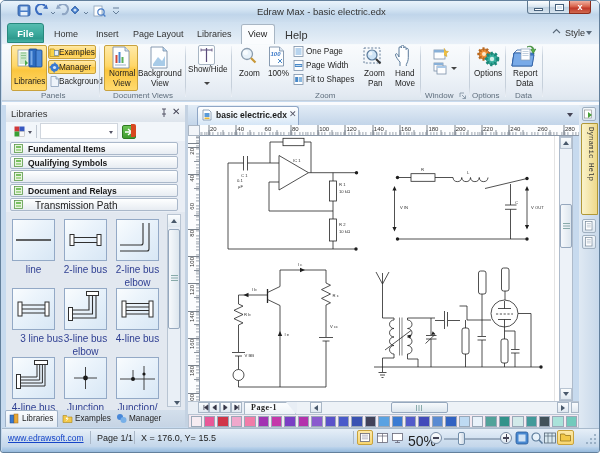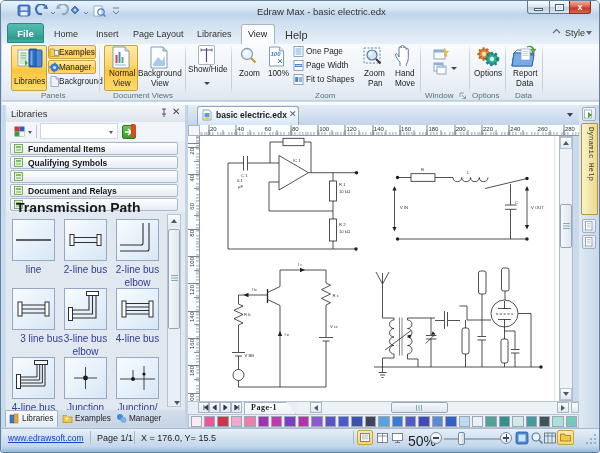--- a/index.html
+++ b/index.html
@@ -264,21 +264,21 @@
       <rect x="2" y="2" width="5" height="2" fill="#78c060"></rect>
       <rect x="2" y="5" width="5" height="2" fill="#a8d890"></rect>
     </svg>
     <div class="a" style="left:27px;top:185px;font-size:8.5px;font-weight:bold;color:#1a1a1a;white-space:nowrap">Document and Relays</div>
     <div class="a" style="left:9px;top:197px;width:168px;height:13px;background:linear-gradient(#feffff,#e7ecf2);border:1px solid #aab8ca;border-radius:2px"></div>
     <svg class="a" style="left:13px;top:199px" width="9" height="9" viewBox="0 0 9 9" xmlns="http://www.w3.org/2000/svg">
       <rect x="0.5" y="0.5" width="8" height="8" fill="#e8f4e0" stroke="#5a9a48" stroke-width="0.8"></rect>
       <rect x="2" y="2" width="5" height="2" fill="#78c060"></rect>
       <rect x="2" y="5" width="5" height="2" fill="#a8d890"></rect>
     </svg>
-    <div class="a" style="left:15px;top:199px;font-size:14px;font-weight:bold;color:#1a1a1a;white-space:nowrap">Transmission Path</div>
+    <div class="a" style="left:34px;top:199px;font-size:10px;font-weight:normal;color:#1a1a1a;white-space:nowrap">Transmission Path</div>
     <div class="a" style="left:5px;top:211px;width:179px;height:198px;background:#e2e8f0"></div>
     <div class="a" style="left:11px;top:218px;width:43px;height:42px;background:linear-gradient(135deg,#f9fcfe 0%,#eaf3fb 40%,#d8e7f5 100%);border:1px solid #93a9c6"></div>
     <svg class="a" style="left:11px;top:218px" width="43" height="42" viewBox="0 0 43 42" xmlns="http://www.w3.org/2000/svg">
       <path d="M4,21 H39" stroke="#303030" stroke-width="1.3"></path>
     </svg>
     <div class="a navy" style="left:3px;top:263px;width:59px;text-align:center">line</div>
     <div class="a" style="left:63px;top:218px;width:43px;height:42px;background:linear-gradient(135deg,#f9fcfe 0%,#eaf3fb 40%,#d8e7f5 100%);border:1px solid #93a9c6"></div>
     <svg class="a" style="left:63px;top:218px" width="43" height="42" viewBox="0 0 43 42" xmlns="http://www.w3.org/2000/svg">
       <rect x="6" y="15.5" width="4" height="11" fill="#fff" stroke="#303030"></rect>
       <rect x="33" y="15.5" width="4" height="11" fill="#fff" stroke="#303030"></rect>

